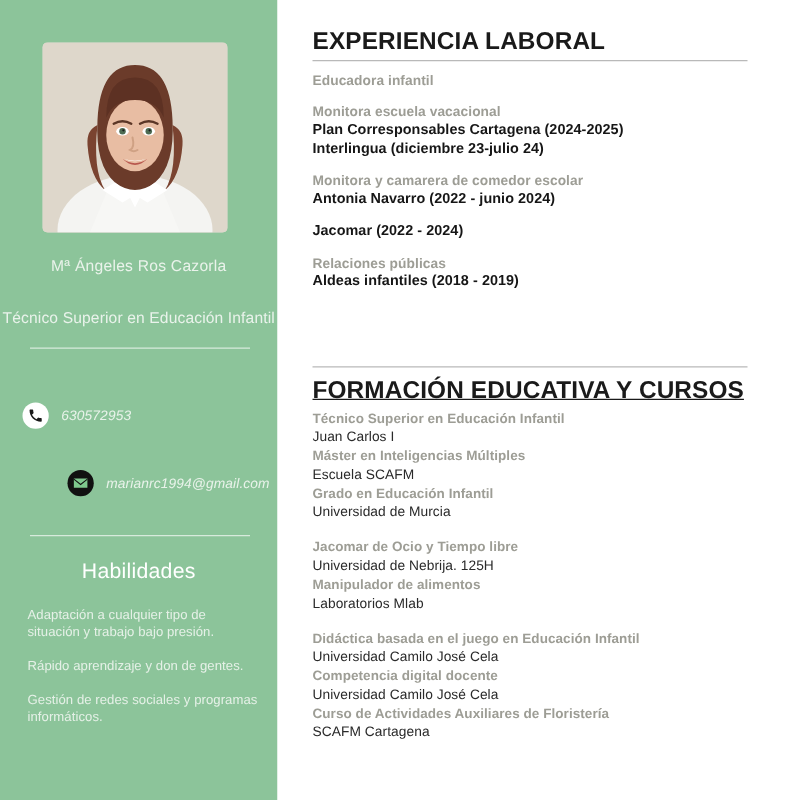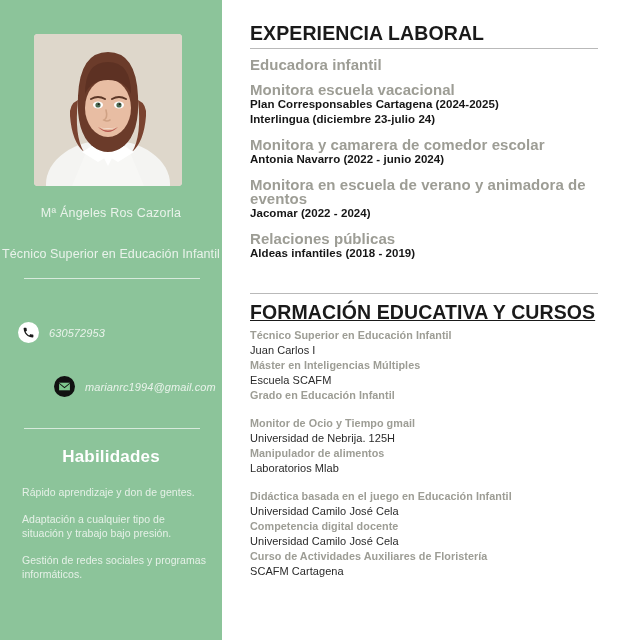--- a/index.html
+++ b/index.html
@@ -61,21 +61,21 @@
   .ci.email { background: #111111; }
   .ci svg { display: block; }
   .contact-text {
     color: #f3f8f3; font-size: 11px; letter-spacing: 0.1px;
     opacity: 0.9; white-space: nowrap;
   }
 
   .sb-section-title {
     position: absolute; left: 0; top: 447px; width: 222px;
     text-align: center;
-    color: #ffffff; font-size: 17px; font-weight: 700;
+    color: #ffffff; font-size: 17px; font-weight: 400;
     letter-spacing: 0.2px;
   }
   .skills {
     position: absolute; left: 22px; top: 485px; width: 186px;
   }
   .skill {
     color: #f2f7f2; font-size: 10.5px; line-height: 14px;
     margin-bottom: 13px; opacity: 0.88;
     letter-spacing: 0.05px;
   }
@@ -96,21 +96,21 @@
   .rule {
     position: absolute; left: 28px; width: 348px; height: 1px;
     background: #b9b9b9;
   }
   .rule.one { top: 48px; }
   .rule.two { top: 293px; }
 
   .exp-list { position: absolute; left: 28px; top: 58px; width: 372px; }
   .exp-item { margin-bottom: 11px; }
   .exp-role {
-    font-size: 15px; font-weight: 700; color: #9d9d95;
+    font-size: 11px; font-weight: 700; color: #9d9d95;
     line-height: 14px; letter-spacing: 0.05px;
   }
   .exp-org {
     font-size: 11.5px; font-weight: 700; color: #161616;
     line-height: 15px; letter-spacing: 0.05px;
   }
 
   .edu-list { position: absolute; left: 28px; top: 328px; width: 372px; }
   .edu-item { margin-bottom: 0; }
   .edu-item.gap { margin-top: 13px; }
@@ -180,22 +180,22 @@
         </svg>
       </span>
       <span class="contact-text">marianrc1994@gmail.com</span>
     </div>
 
     <div class="sb-divider two"></div>
 
     <div class="sb-section-title">Habilidades</div>
 
     <div class="skills">
+      <div class="skill">Adaptación a cualquier tipo de situación y trabajo bajo presión.</div>
       <div class="skill">Rápido aprendizaje y don de gentes.</div>
-      <div class="skill">Adaptación a cualquier tipo de situación y trabajo bajo presión.</div>
       <div class="skill">Gestión de redes sociales y programas informáticos.</div>
     </div>
   </div>
 
   <div class="main">
 
     <div class="sec-head exp">EXPERIENCIA LABORAL</div>
     <div class="rule one"></div>
 
     <div class="exp-list">
@@ -205,21 +205,20 @@
       <div class="exp-item">
         <div class="exp-role">Monitora escuela vacacional</div>
         <div class="exp-org">Plan Corresponsables Cartagena (2024-2025)</div>
         <div class="exp-org">Interlingua  (diciembre 23-julio 24)</div>
       </div>
       <div class="exp-item">
         <div class="exp-role">Monitora y camarera de comedor escolar</div>
         <div class="exp-org">Antonia Navarro (2022 - junio 2024)</div>
       </div>
       <div class="exp-item">
-        <div class="exp-role">Monitora en escuela de verano y animadora de eventos</div>
         <div class="exp-org">Jacomar (2022 - 2024)</div>
       </div>
       <div class="exp-item">
         <div class="exp-role">Relaciones públicas</div>
         <div class="exp-org">Aldeas infantiles (2018 - 2019)</div>
       </div>
     </div>
 
     <div class="rule two"></div>
     <div class="sec-head edu">FORMACIÓN EDUCATIVA Y CURSOS</div>
@@ -228,23 +227,24 @@
       <div class="edu-item">
         <div class="edu-title">Técnico Superior en Educación Infantil</div>
         <div class="edu-sub">Juan Carlos I</div>
       </div>
       <div class="edu-item">
         <div class="edu-title">Máster en Inteligencias Múltiples</div>
         <div class="edu-sub">Escuela SCAFM</div>
       </div>
       <div class="edu-item">
         <div class="edu-title">Grado en Educación Infantil</div>
+        <div class="edu-sub">Universidad de Murcia</div>
       </div>
       <div class="edu-item gap">
-        <div class="edu-title">Monitor de Ocio y Tiempo gmail</div>
+        <div class="edu-title">Jacomar de Ocio y Tiempo libre</div>
         <div class="edu-sub">Universidad de Nebrija. 125H</div>
       </div>
       <div class="edu-item">
         <div class="edu-title">Manipulador de alimentos</div>
         <div class="edu-sub">Laboratorios Mlab</div>
       </div>
       <div class="edu-item gap">
         <div class="edu-title">Didáctica basada en el juego en Educación Infantil</div>
         <div class="edu-sub">Universidad Camilo José Cela</div>
       </div>

